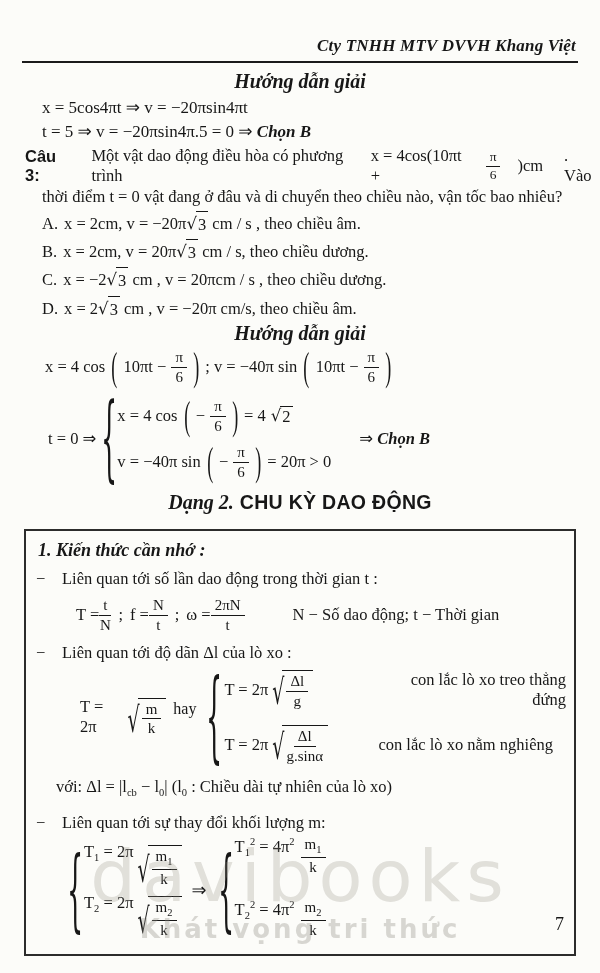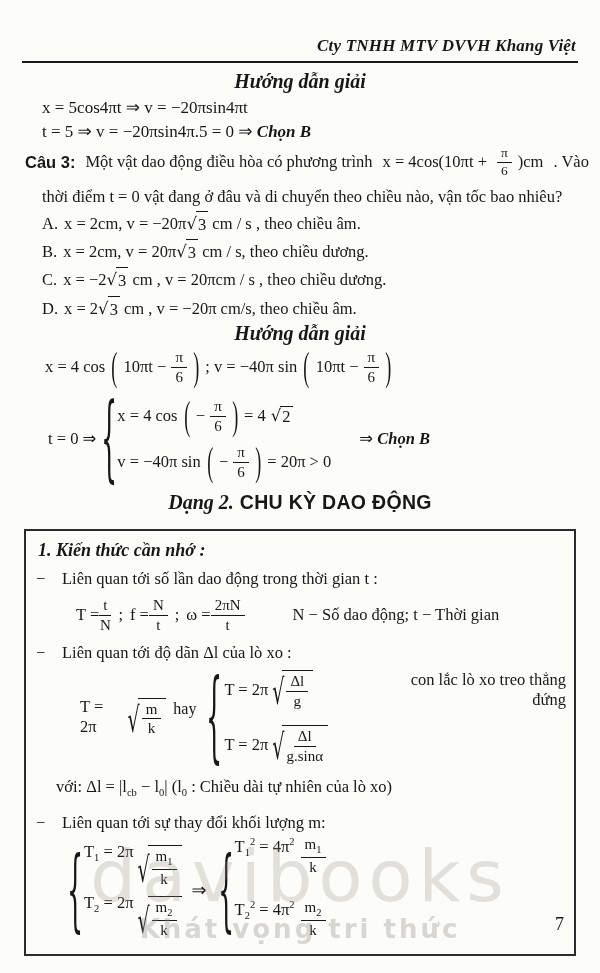--- a/index.html
+++ b/index.html
@@ -35,21 +35,21 @@
                  display:inline-flex;align-items:center;}
   .bparen{display:inline-block;font-size:19px;transform:scaleY(2.15) scaleX(.95);
           transform-origin:center;margin:0 1px;font-weight:400;}
   .brace{display:inline-block;font-family:"DejaVu Serif",serif;font-size:30px;line-height:1;
          transform:scaleY(var(--sy,2.8)) scaleX(.85);transform-origin:center;width:13px;
          text-align:center;font-weight:400;}
   .syscol{display:flex;flex-direction:column;justify-content:center;}
   .gap5{gap:5px;}
 
   
-  .qline1{top:146px;left:25px;right:4px;display:flex;align-items:center;font-size:16.5px;gap:10px;}
+  .qline1{top:146px;left:25px;right:4px;display:flex;align-items:center;font-size:16.5px;gap:21px;}
   .qlabel{font-family:"Liberation Sans",sans-serif;font-weight:bold;font-size:16.5px;}
   .opt{font-size:16.5px;left:42px;line-height:26px;}
   .olabel{margin-right:6px;}
 
   
   .dang{top:491px;text-align:center;}
   .dang .d1{font-size:20px;font-weight:bold;font-style:italic;margin-right:6px;}
   .dang .d2{font-family:"Liberation Sans",sans-serif;font-size:19.5px;font-weight:bold;letter-spacing:.3px;}
 
   
@@ -264,20 +264,21 @@
             <span class="sqrt-t">
                 <span class="rad">√</span>
                 <span class="tbody">
                   <span class="frac">
                     <span class="num">Δl</span>
                     <span class="den">g.sinα</span>
                   </span>
                 </span>
               </span>
           </span>
+          <span class="caselbl">con lắc lò xo nằm nghiêng</span>
         </span>
       </span>
     </div>
 
     <div class="dnote">
       <span>với:  Δl = |l</span><sub>cb</sub><span> − l</span><sub>0</sub><span>|  (l</span><sub>0</sub><span> : Chiều dài tự nhiên của lò xo)</span>
     </div>
 
     <div class="bullet">
       <span class="dash">−</span>

